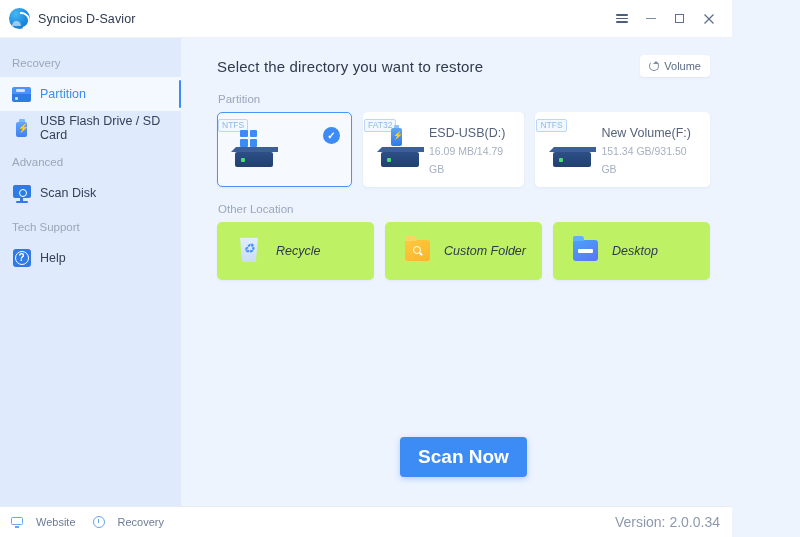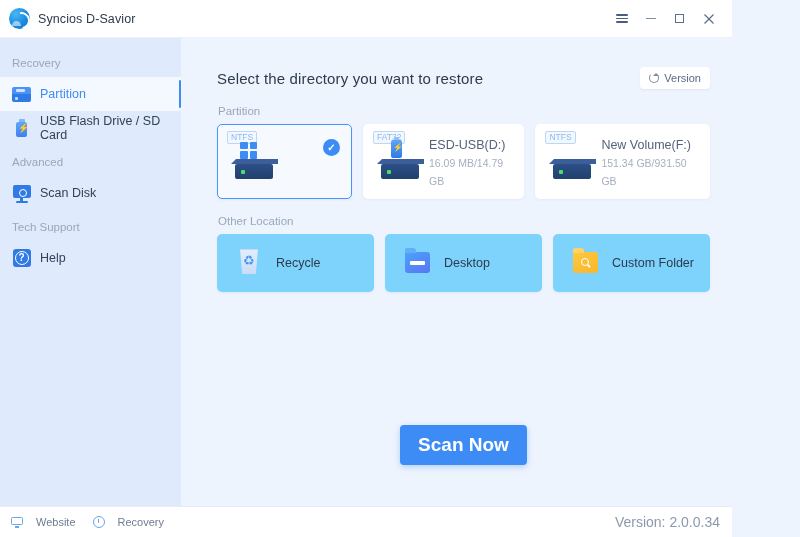--- a/index.html
+++ b/index.html
@@ -140,21 +140,21 @@
   }
   .ico-help .cir {
     position:absolute; left:2.5px; top:2.5px; width:14px; height:14px;
     border:1.5px solid #fff; border-radius:50%;
     color:#fff; font-size:10px; line-height:11px; text-align:center; font-weight:bold;
   }
 
   
   .main {
     flex: 1 1 auto; background: #eef4fe;
-    padding: 12px 22px; position: relative;
+    padding: 0 22px; position: relative;
     display: flex; flex-direction: column;
   }
   .main-head {
     display: flex; align-items: center;
     padding-top: 17px; padding-bottom: 0;
   }
   .page-title { font-size: 15px; color: #2e3a4d; letter-spacing: .15px; }
   .refresh-btn {
     margin-left: auto; display: flex; align-items: center; gap: 5px;
     background: #fff; border-radius: 4px;
@@ -184,21 +184,21 @@
     background: #fff; border-radius: 5px;
     display: flex; align-items: center;
     padding: 0 14px 0 13px;
     position: relative;
     border: 1px solid transparent;
     box-shadow: 0 1px 3px rgba(90,120,170,.08);
   }
   .p-card.selected { border-color: #4a93f7; background: #f6faff; }
 
   .fs-badge {
-    position: absolute; left: 9px; top: 6px;
+    position: absolute; left: 0; top: 6px;
     font-size: 8.5px; color: #8fb8e8;
     border: 1px solid #bcd6f5; border-radius: 2px;
     padding: 0px 3px; line-height: 11px;
     background: #f2f8ff;
   }
 
   .disk-ico { width: 46px; height: 46px; flex: 0 0 46px; position: relative; margin-right: 6px; }
   .disk-base {
     position: absolute; left: 4px; bottom: 6px; width: 38px; height: 15px;
     background: linear-gradient(180deg,#2d4f86 0%, #21406f 100%);
@@ -239,24 +239,25 @@
   .check {
     position: absolute; right: 11px; top: 14px;
     width: 17px; height: 17px; border-radius: 50%;
     background: #3d8bf5; color: #fff;
     font-size: 10px; line-height: 17px; text-align: center; font-weight: bold;
   }
 
   
   .o-card {
     flex: 1 1 0; height: 58px;
-    background: #7dd3fc; border-radius: 5px;
+    background: #bef264; border-radius: 5px;
     display: flex; align-items: center; gap: 12px;
     padding-left: 17px;
     box-shadow: 0 1px 3px rgba(90,120,170,.08);
+    font-style: italic;
   }
   .o-ico { width: 30px; height: 32px; flex: 0 0 30px; position: relative; }
   .o-label { font-size: 12.5px; color: #2e3a4d; }
 
   .bin {
     position:absolute; left:6px; top:2px; width:18px; height:25px;
     background: linear-gradient(180deg,#e3eefc,#c9ddf6);
     border-radius: 2px 2px 3px 3px;
     clip-path: polygon(0 0,100% 0,88% 100%,12% 100%);
   }
@@ -405,21 +406,21 @@
       </div>
 
     </div>
 
     <div class="main">
 
       <div class="main-head">
         <div class="page-title">Select the directory you want to restore</div>
         <div class="refresh-btn">
           <span class="refresh-ico"></span>
-          <span>Version</span>
+          <span>Volume</span>
         </div>
       </div>
 
       <div class="sec-label">Partition</div>
 
       <div class="cards">
 
         <div class="p-card selected">
           <span class="fs-badge">NTFS</span>
           <span class="disk-ico">
@@ -470,32 +471,32 @@
 
         <div class="o-card">
           <span class="o-ico">
               <span class="bin"></span>
             </span>
           <span class="o-label">Recycle</span>
         </div>
 
         <div class="o-card">
           <span class="o-ico">
-              <span class="folder-blue"></span>
-            </span>
-          <span class="o-label">Desktop</span>
-        </div>
-
-        <div class="o-card">
-          <span class="o-ico">
               <span class="folder-yellow">
                 <span class="mag"></span>
               </span>
             </span>
           <span class="o-label">Custom Folder</span>
+        </div>
+
+        <div class="o-card">
+          <span class="o-ico">
+              <span class="folder-blue"></span>
+            </span>
+          <span class="o-label">Desktop</span>
         </div>
 
       </div>
 
       <div class="scan-wrap">
         <div class="scan-btn">Scan Now</div>
       </div>
 
     </div>
   </div>

